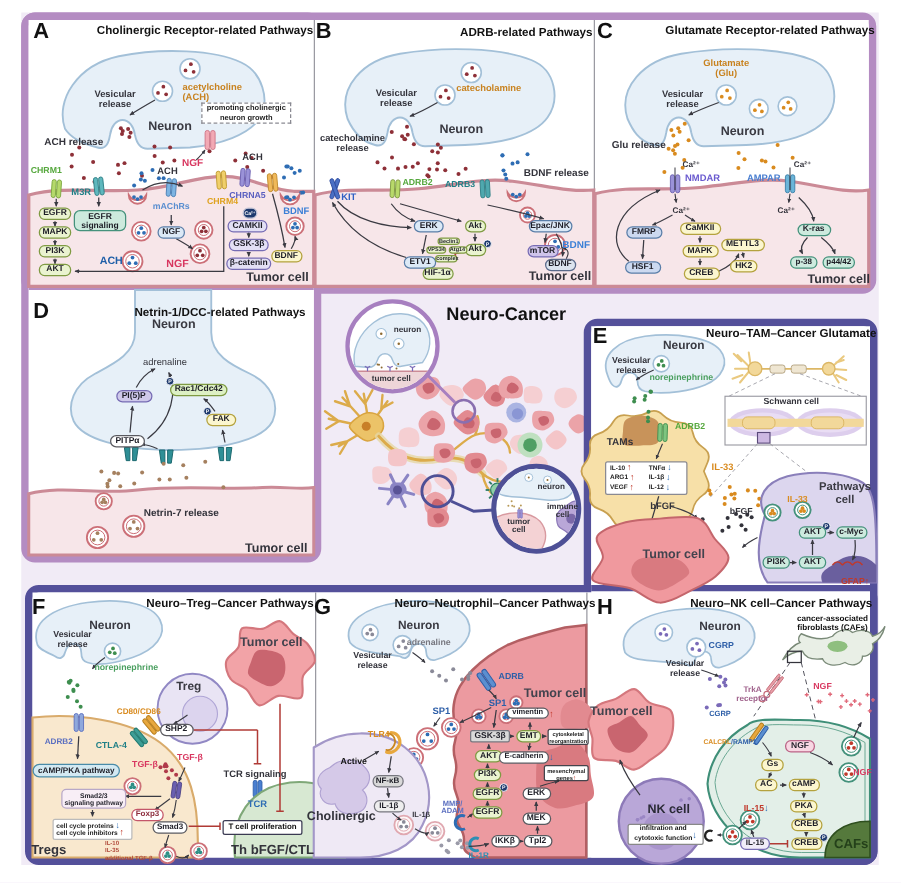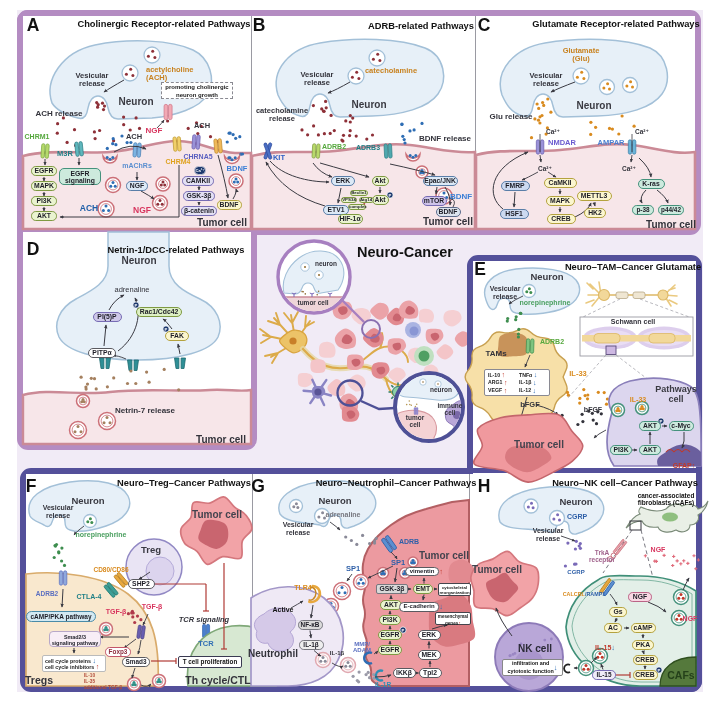--- a/index.html
+++ b/index.html
@@ -1265,24 +1265,24 @@
           <span class="down">↓</span>
         </div>
         <div>
           <span>cell cycle inhibitors</span>
           <span class="up">↑</span>
         </div>
       </div>
       <div class="lbl" style="left:84px;top:682px;font-size:4.8px;color:#b04a3a;font-weight:bold;transform:translate(0,-50%);line-height:1.3;text-align:left;">IL-10
 IL-35
 additional TGF-β</div>
-      <div class="lbl" style="left:204px;top:620px;font-size:7.5px;color:#33333b;font-weight:bold;transform:translate(-50%,-50%);line-height:1.08;text-align:center;font-style:italic;">TCR signaling</div>
+      <div class="lbl" style="left:204px;top:620px;font-size:7.5px;color:#33333b;font-weight:bold;transform:translate(-50%,-50%);line-height:1.08;text-align:center;">TCR signaling</div>
       <div class="lbl" style="left:206px;top:644px;font-size:7.5px;color:#2e6db4;font-weight:bold;transform:translate(-50%,-50%);line-height:1.08;text-align:center;">TCR</div>
       <div class="pill" style="left:178px;top:655.5px;width:64px;height:12px;background:#fff;border:1.3px solid #3a3a52;border-radius:2px;font-size:6.3px;color:#111;font-weight:bold;line-height:9px;">T cell proliferation</div>
-      <div class="lbl" style="left:218px;top:681px;font-size:10.5px;color:#33333b;font-weight:bold;transform:translate(-50%,-50%);line-height:1.08;text-align:center;">Th cycle/CTL</div>
+      <div class="lbl" style="left:218px;top:681px;font-size:10.5px;color:#33333b;font-weight:bold;transform:translate(-50%,-50%);line-height:1.08;text-align:center;">Th bFGF/CTL</div>
       <div class="lbl" style="left:39px;top:681px;font-size:10.5px;color:#33333b;font-weight:bold;transform:translate(-50%,-50%);line-height:1.08;text-align:center;">Tregs</div>
       <div class="lbl" style="left:258px;top:486px;font-size:17.5px;color:#111;font-weight:bold;transform:translate(-50%,-50%);line-height:1.08;text-align:center;">G</div>
       <div class="lbl" style="left:396px;top:483px;font-size:9.3px;color:#111;font-weight:bold;transform:translate(-50%,-50%);line-height:1.08;text-align:center;">Neuro–Neutrophil–Cancer Pathways</div>
       <div class="lbl" style="left:335px;top:501px;font-size:9.5px;color:#3a3a42;font-weight:bold;transform:translate(-50%,-50%);line-height:1.08;text-align:center;">Neuron</div>
       <div class="lbl" style="left:343px;top:515px;font-size:7px;color:#77777f;font-weight:bold;transform:translate(-50%,-50%);line-height:1.08;text-align:center;">adrenaline</div>
       <div class="lbl" style="left:298px;top:529px;font-size:7px;color:#33333b;font-weight:bold;transform:translate(-50%,-50%);line-height:1.08;text-align:center;">Vesicular
 release</div>
       <div class="lbl" style="left:409px;top:542px;font-size:7px;color:#2e5fa8;font-weight:bold;transform:translate(-50%,-50%);line-height:1.08;text-align:center;">ADRB</div>
       <div class="lbl" style="left:444px;top:556px;font-size:10px;color:#43434e;font-weight:bold;transform:translate(-50%,-50%);line-height:1.08;text-align:center;">Tumor cell</div>
       <div class="lbl" style="left:353px;top:569px;font-size:7.5px;color:#2e5fa8;font-weight:bold;transform:translate(-50%,-50%);line-height:1.08;text-align:center;">SP1</div>
@@ -1304,21 +1304,21 @@
       <div class="pill" style="left:418.5px;top:667.8px;width:23px;height:10.5px;background:#ffffff;border:1px solid #5a5a60;border-radius:5.25px;font-size:6.8px;color:#1d1d26;font-weight:bold;line-height:8.5px;">Tpl2</div>
       <div class="pill" style="left:392.5px;top:667.8px;width:23px;height:10.5px;background:#ffffff;border:1px solid #5a5a60;border-radius:5.25px;font-size:6.8px;color:#1d1d26;font-weight:bold;line-height:8.5px;">IKKβ</div>
       <div class="lbl" style="left:303px;top:588px;font-size:7px;color:#d98b1f;font-weight:bold;transform:translate(-50%,-50%);line-height:1.08;text-align:center;">TLR4</div>
       <div class="lbl" style="left:283px;top:610px;font-size:7px;color:#111;font-weight:bold;transform:translate(-50%,-50%);line-height:1.08;text-align:center;">Active</div>
       <div class="pill" style="left:297.5px;top:620.2px;width:25px;height:9.5px;background:#d9d9d9;border:1px solid #77777f;border-radius:4.75px;font-size:6.4px;color:#1d1d26;font-weight:bold;line-height:7.5px;">NF-κB</div>
       <div class="pill" style="left:298.5px;top:640.2px;width:25px;height:9.5px;background:#eee;border:1px solid #77777f;border-radius:4.75px;font-size:6.4px;color:#1d1d26;font-weight:bold;line-height:7.5px;">IL-1β</div>
       <div class="lbl" style="left:337px;top:653px;font-size:6px;color:#33333b;font-weight:bold;transform:translate(-50%,-50%);line-height:1.08;text-align:center;">IL-1β</div>
       <div class="lbl" style="left:362px;top:647px;font-size:6px;color:#5b6fc0;font-weight:bold;transform:translate(-50%,-50%);line-height:1.08;text-align:center;">MMP/
 ADAM</div>
       <div class="lbl" style="left:383px;top:685px;font-size:6.5px;color:#2e8fb4;font-weight:bold;transform:translate(-50%,-50%);line-height:1.08;text-align:center;">IL-1R</div>
-      <div class="lbl" style="left:273px;top:654px;font-size:10px;color:#33333b;font-weight:bold;transform:translate(-50%,-50%);line-height:1.08;text-align:center;">Neutrophil</div>
+      <div class="lbl" style="left:273px;top:654px;font-size:10px;color:#33333b;font-weight:bold;transform:translate(-50%,-50%);line-height:1.08;text-align:center;">Cholinergic</div>
       <div class="lbl" style="left:484px;top:486px;font-size:17.5px;color:#111;font-weight:bold;transform:translate(-50%,-50%);line-height:1.08;text-align:center;">H</div>
       <div class="lbl" style="left:625px;top:483px;font-size:9.3px;color:#111;font-weight:bold;transform:translate(-50%,-50%);line-height:1.08;text-align:center;">Neuro–NK cell–Cancer Pathways</div>
       <div class="lbl" style="left:576px;top:502px;font-size:9.5px;color:#3a3a42;font-weight:bold;transform:translate(-50%,-50%);line-height:1.08;text-align:center;">Neuron</div>
       <div class="lbl" style="left:577px;top:517px;font-size:7px;color:#2e5fa8;font-weight:bold;transform:translate(-50%,-50%);line-height:1.08;text-align:center;">CGRP</div>
       <div class="lbl" style="left:548px;top:535px;font-size:7px;color:#33333b;font-weight:bold;transform:translate(-50%,-50%);line-height:1.08;text-align:center;">Vesicular
 release</div>
       <div class="lbl" style="left:666px;top:499px;font-size:6.5px;color:#111;font-weight:bold;transform:translate(-50%,-50%);line-height:1.08;text-align:center;">cancer-associated
 fibroblasts (CAFs)</div>
       <div class="lbl" style="left:602px;top:556px;font-size:6.5px;color:#a0628c;font-weight:bold;transform:translate(-50%,-50%);line-height:1.08;text-align:center;">TrkA
 receptor</div>

